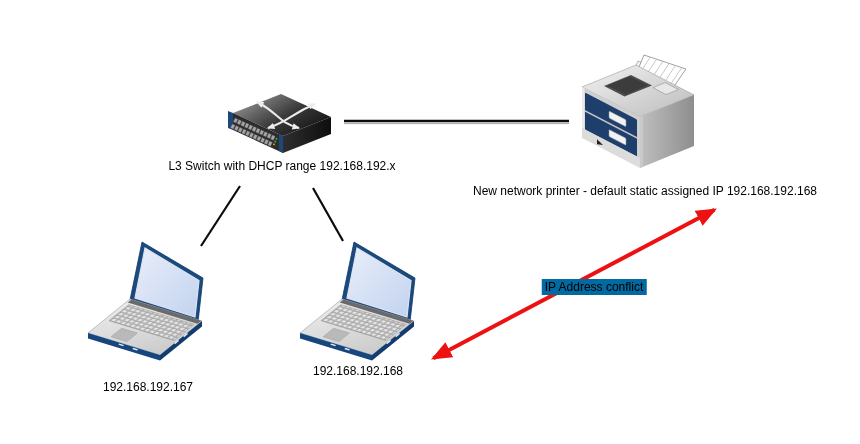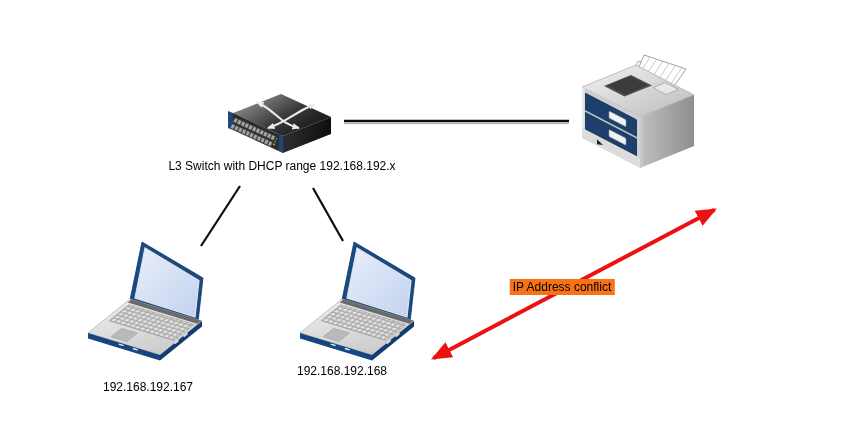--- a/index.html
+++ b/index.html
@@ -1,21 +1,21 @@
 <!DOCTYPE html>
 <html><head>
 <meta charset="utf-8">
 <style>
   html,body{margin:0;padding:0;background:#fff;}
   .canvas{position:relative;width:860px;height:444px;background:#ffffff;overflow:hidden;
           font-family:"Liberation Sans",sans-serif;text-decoration:underline;}
   .scene{position:absolute;left:0;top:0;}
   .lbl{position:absolute;font-size:12px;line-height:14px;color:#000;white-space:nowrap;
        transform:translateX(-50%);}
-  .lbl.boxed{background:#f97316;padding:1px 3px;}
+  .lbl.boxed{background:#0369a1;padding:1px 3px;margin-left:32px;}
 </style>
 </head>
 <body>
 
 <div class="canvas">
 
 <svg class="scene" width="860" height="444" viewBox="0 0 860 444">
   <defs>
     <linearGradient id="swTop" x1="0" y1="0" x2="1" y2="0.7">
       <stop offset="0" stop-color="#a9a9a9"></stop>
@@ -156,17 +156,18 @@
 
   <line x1="344" y1="121" x2="569" y2="121" stroke-width="2.6" stroke="#0b0b0b"></line>
   <line x1="344" y1="123.6" x2="569" y2="123.6" stroke="#8f8f8f" stroke-width="0.8"></line>
   <line x1="240" y1="186" x2="201" y2="246" stroke-width="2.2" stroke="#0b0b0b"></line>
   <line x1="313" y1="188" x2="343" y2="241" stroke-width="2.2" stroke="#0b0b0b"></line>
 
   <line x1="433.5" y1="358.2" x2="714.5" y2="209.8" stroke-width="4" marker-start="url(#redArrow)" marker-end="url(#redArrow)" stroke="#ee1111"></line>
 </svg>
 
 <div class="lbl" style="left:282px;top:159px">L3 Switch with DHCP range 192.168.192.x</div>
+<div class="lbl" style="left:645px;top:184px">New network printer - default static assigned IP 192.168.192.168</div>
 <div class="lbl" style="left:148px;top:380px">192.168.192.167</div>
-<div class="lbl" style="left:342px;top:364px">192.168.192.168</div>
+<div class="lbl" style="left:358px;top:364px">192.168.192.168</div>
 <div class="lbl boxed" style="left:562px;top:279px">IP Address conflict</div>
 
 </div>
 
 </body></html>

